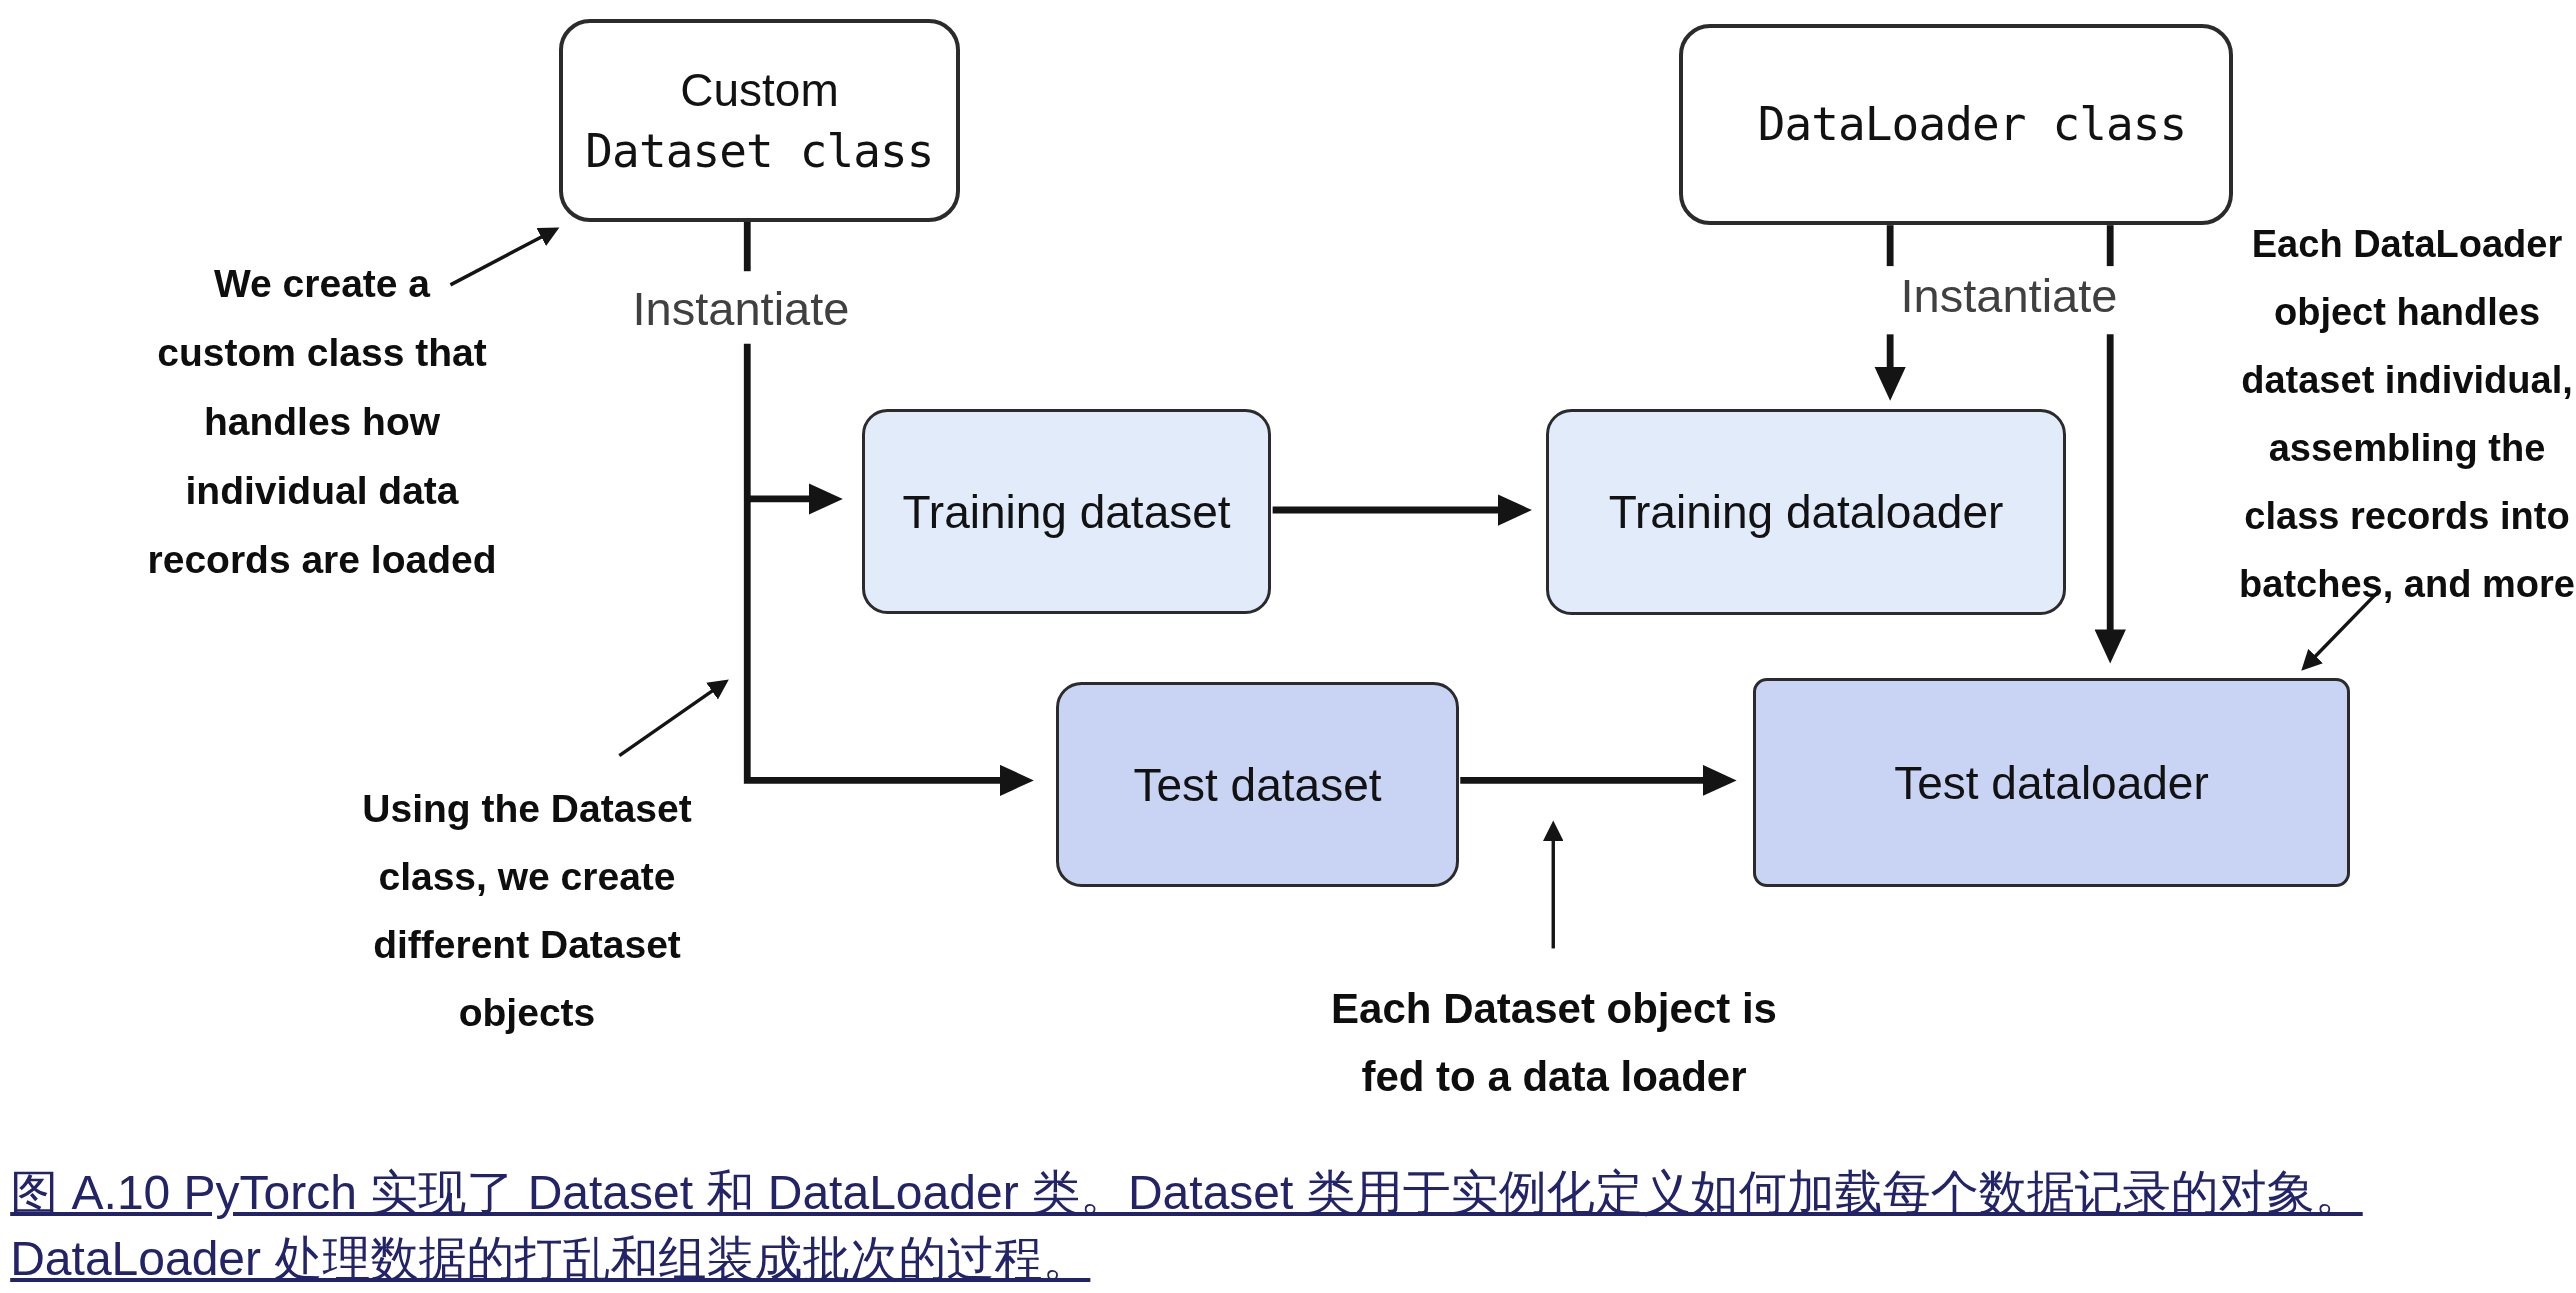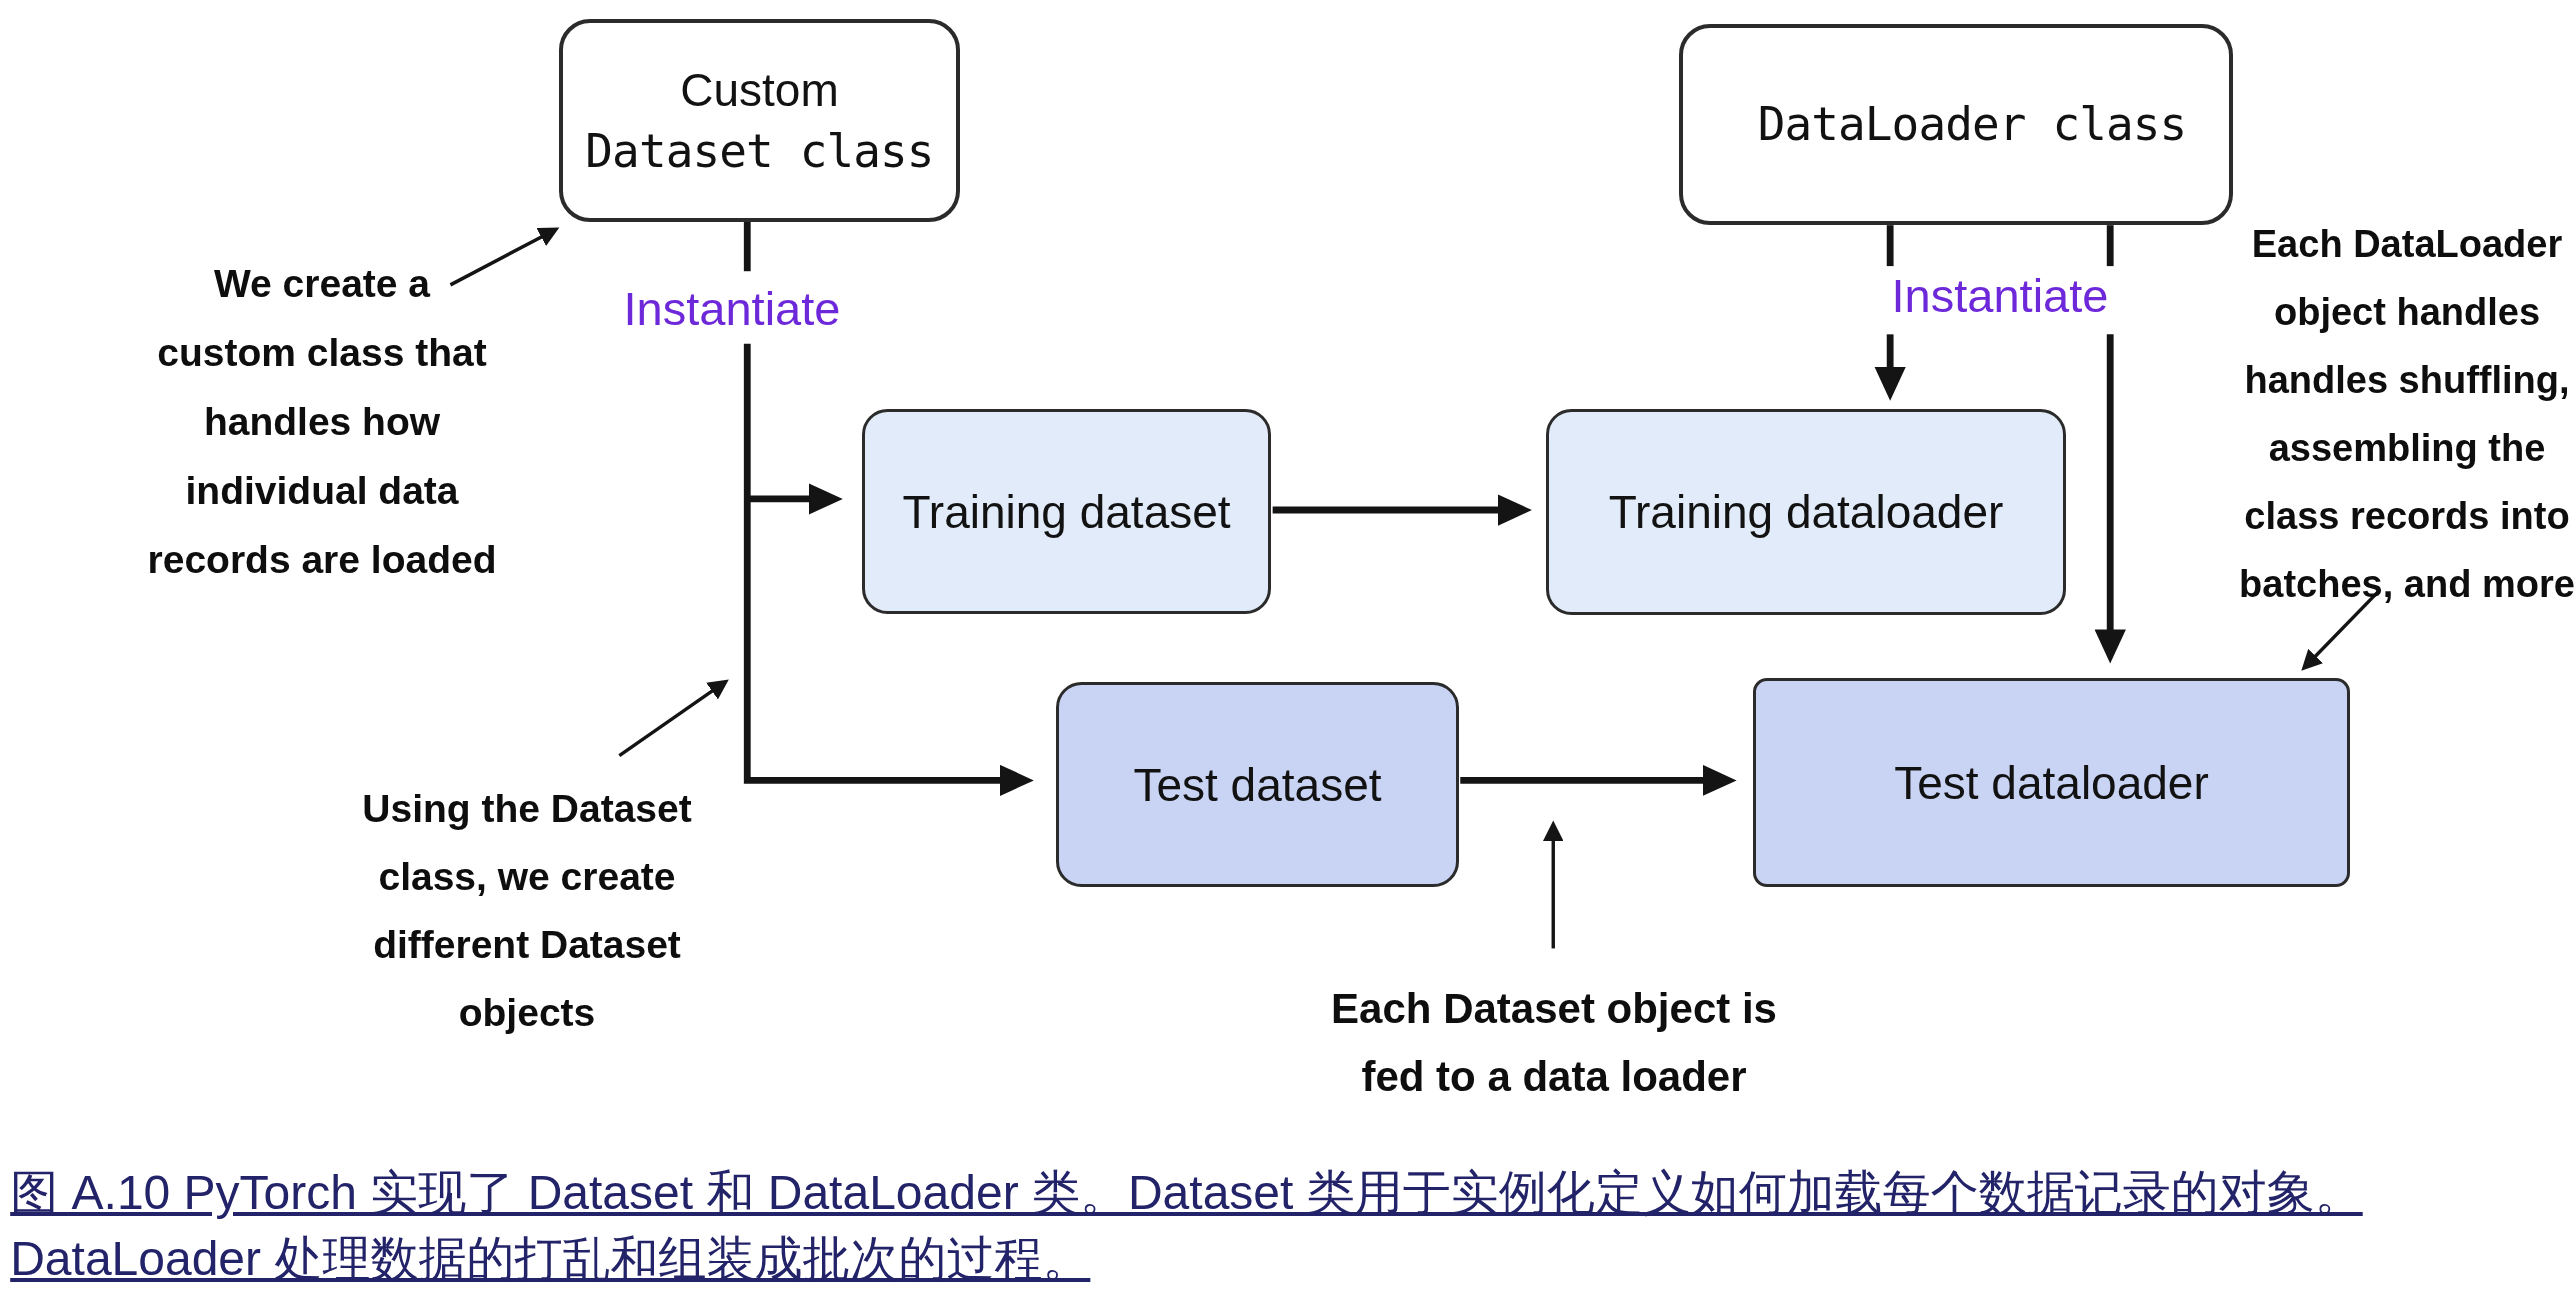--- a/index.html
+++ b/index.html
@@ -41,23 +41,24 @@
     border-radius: 25.6px;
     border-width: 3.4px;
     font-size: 46px;
   }
   .sans-line { font-family: "Liberation Sans", sans-serif; font-size: 46px; line-height: 61px; }
   .mono-line { font-family: "DejaVu Sans Mono", monospace; font-size: 46px; line-height: 61px; letter-spacing: -0.9px; }
   .edge-label {
     position: absolute;
     transform: translateX(-50%);
     font-size: 47px;
-    color: #6d28d9;
+    color: #404040;
     white-space: nowrap;
     z-index: 2;
+    margin-left: 9px;
   }
   .annotation {
     position: absolute;
     transform: translateX(-50%);
     text-align: center;
     font-weight: bold;
     color: #0e0e0e;
     z-index: 2;
     white-space: nowrap;
   }
@@ -154,21 +155,21 @@
   </div>
 
   <div class="annotation ann-3" style="left:1554px; top:975px;">
     <span class="ann-line">Each Dataset object is</span>
     <span class="ann-line">fed to a data loader</span>
   </div>
 
   <div class="annotation ann-4" style="left:2407px; top:210px;">
     <span class="ann-line">Each DataLoader</span>
     <span class="ann-line">object handles</span>
-    <span class="ann-line">handles shuffling,</span>
+    <span class="ann-line">dataset individual,</span>
     <span class="ann-line">assembling the</span>
     <span class="ann-line">class records into</span>
     <span class="ann-line">batches, and more</span>
   </div>
 
   <div class="caption">
     <span class="cap-line">图 A.10 PyTorch 实现了 Dataset 和 DataLoader 类。Dataset 类用于实例化定义如何加载每个数据记录的对象。</span>
     <span class="cap-line">DataLoader 处理数据的打乱和组装成批次的过程。</span>
   </div>
 

